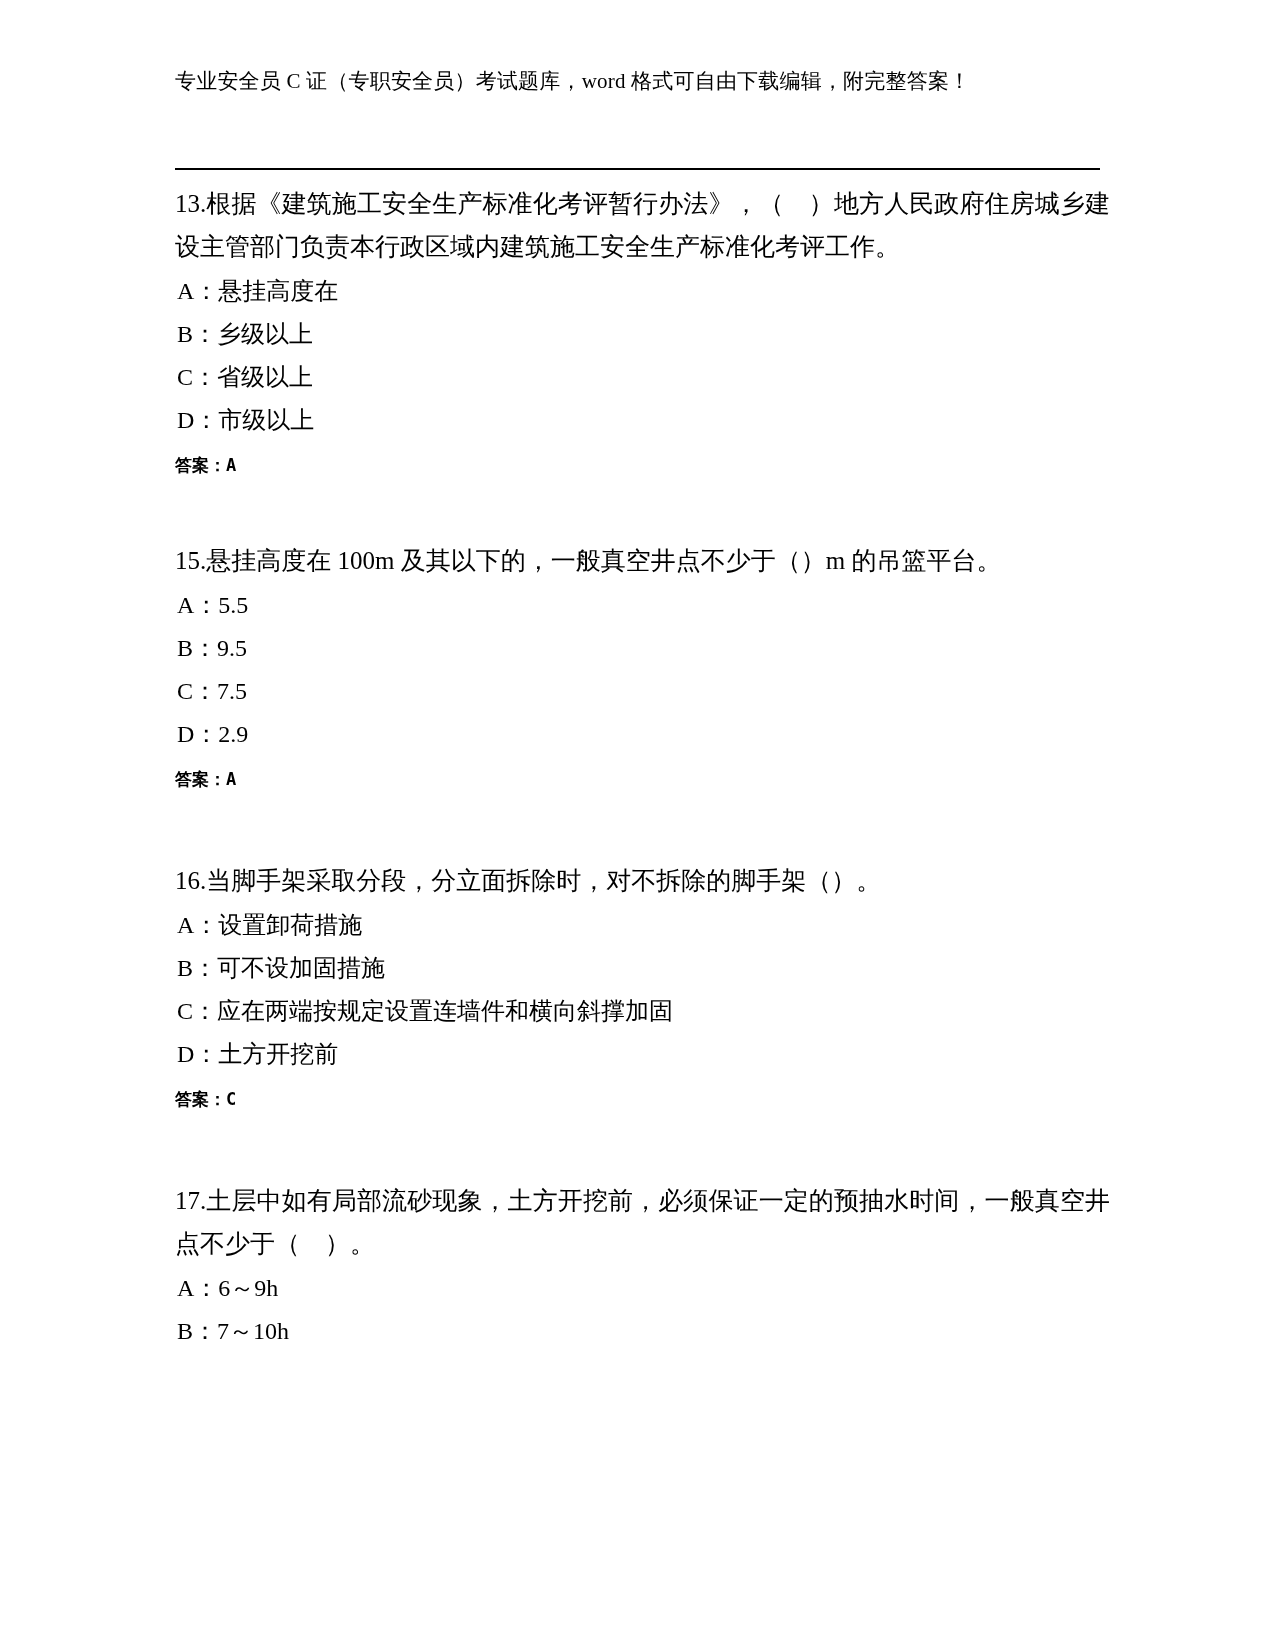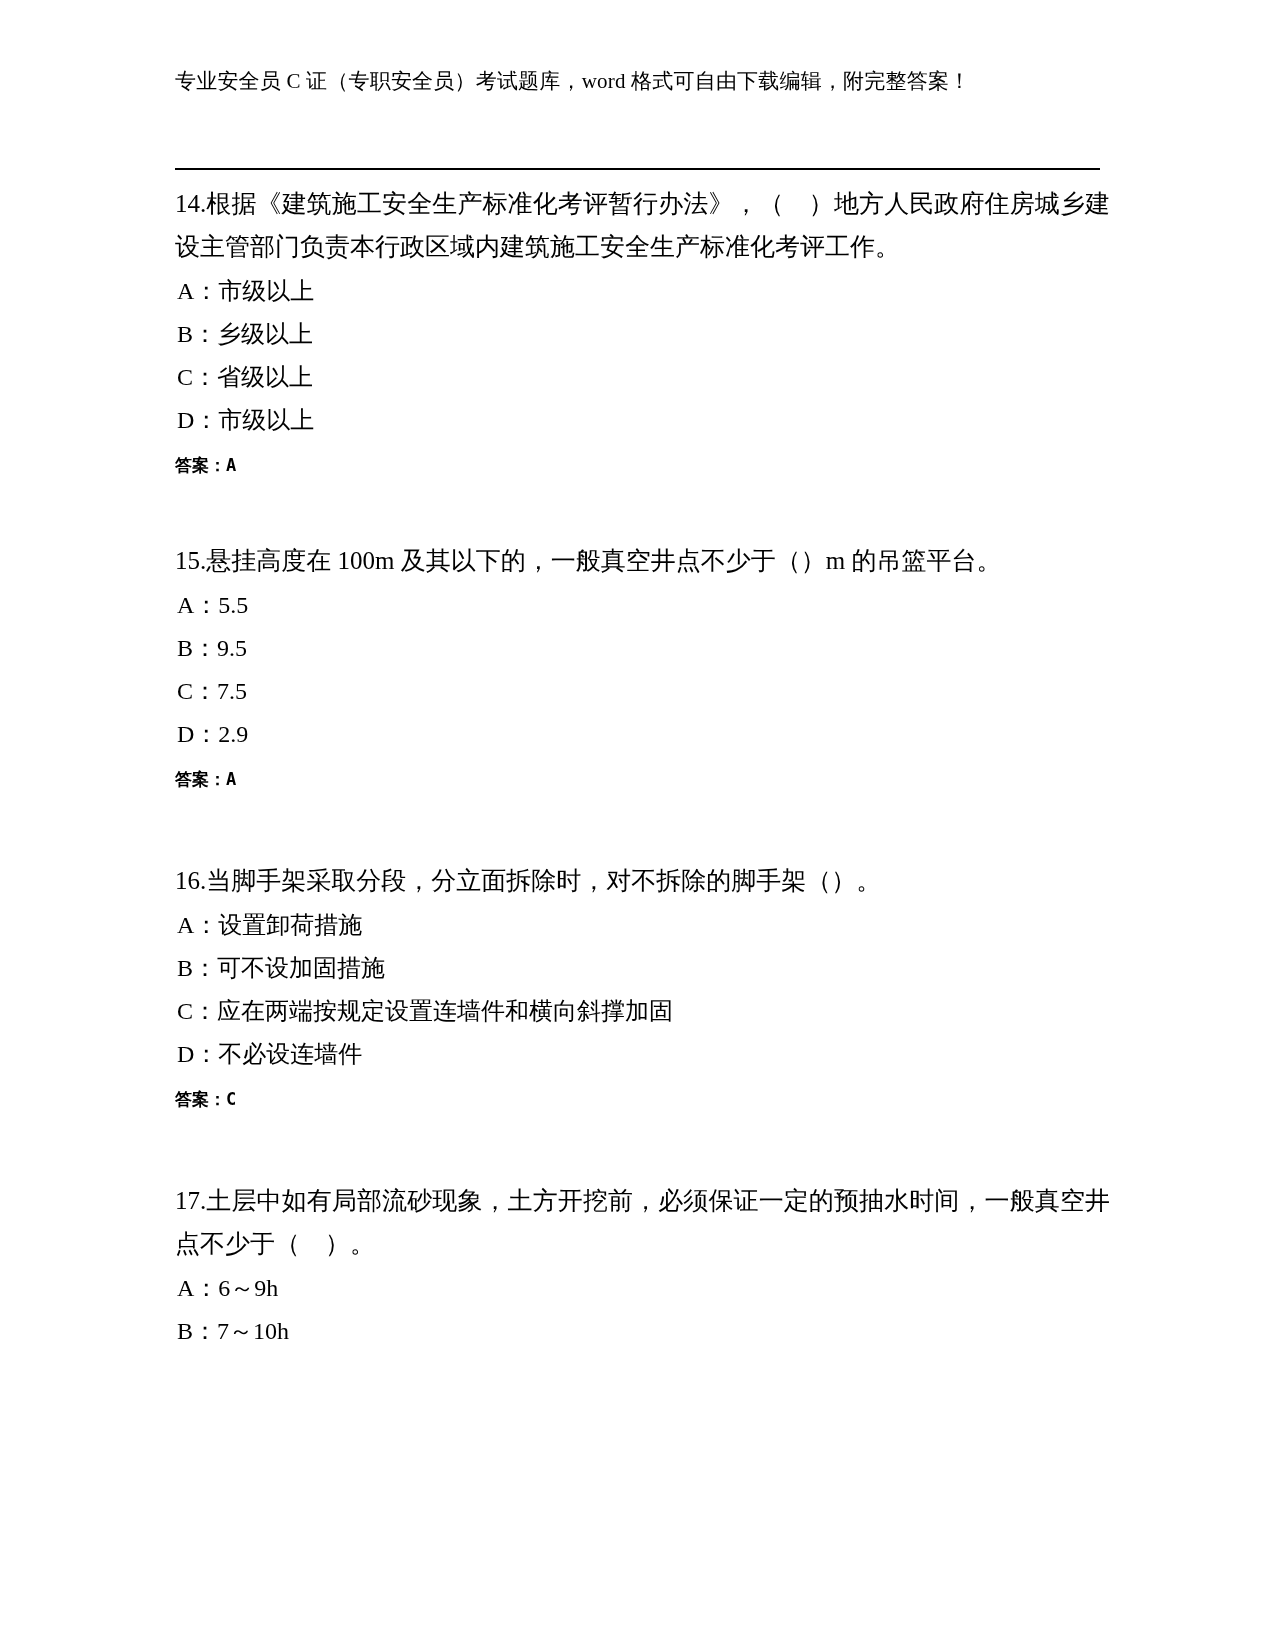--- a/index.html
+++ b/index.html
@@ -80,43 +80,43 @@
 <body>
 
 <div class="page">
 
   <div class="header">专业安全员 C 证（专职安全员）考试题库，word 格式可自由下载编辑，附完整答案！</div>
   <div class="header-rule"></div>
 
   <div class="body-area">
 
     <div class="question">
-      <p class="q-stem"><span>14.</span><span>根据《建筑施工安全生产标准化考评暂行办法》，（　）地方人民政府住房城乡建设主管部门负责本行政区域内建筑施工安全生产标准化考评工作。</span></p>
-      <p class="q-opt">A：市级以上</p>
+      <p class="q-stem"><span>13.</span><span>根据《建筑施工安全生产标准化考评暂行办法》，（　）地方人民政府住房城乡建设主管部门负责本行政区域内建筑施工安全生产标准化考评工作。</span></p>
+      <p class="q-opt">A：悬挂高度在</p>
       <p class="q-opt">B：乡级以上</p>
       <p class="q-opt">C：省级以上</p>
       <p class="q-opt">D：市级以上</p>
       <p class="q-ans"><span>答案：</span><span class="ans-letter">A</span></p>
     </div>
 
     <div class="question sp-gap-15">
       <p class="q-stem"><span>15.</span><span>悬挂高度在 100m 及其以下的，一般真空井点不少于（）m 的吊篮平台。</span></p>
       <p class="q-opt">A：5.5</p>
       <p class="q-opt">B：9.5</p>
       <p class="q-opt">C：7.5</p>
       <p class="q-opt">D：2.9</p>
       <p class="q-ans"><span>答案：</span><span class="ans-letter">A</span></p>
     </div>
 
     <div class="question sp-gap-16">
       <p class="q-stem"><span>16.</span><span>当脚手架采取分段，分立面拆除时，对不拆除的脚手架（）。</span></p>
       <p class="q-opt">A：设置卸荷措施</p>
       <p class="q-opt">B：可不设加固措施</p>
       <p class="q-opt">C：应在两端按规定设置连墙件和横向斜撑加固</p>
-      <p class="q-opt">D：不必设连墙件</p>
+      <p class="q-opt">D：土方开挖前</p>
       <p class="q-ans"><span>答案：</span><span class="ans-letter">C</span></p>
     </div>
 
     <div class="question">
       <p class="q-stem"><span>17.</span><span>土层中如有局部流砂现象，土方开挖前，必须保证一定的预抽水时间，一般真空井点不少于（　）。</span></p>
       <p class="q-opt">A：6～9h</p>
       <p class="q-opt">B：7～10h</p>
     </div>
 
   </div>

